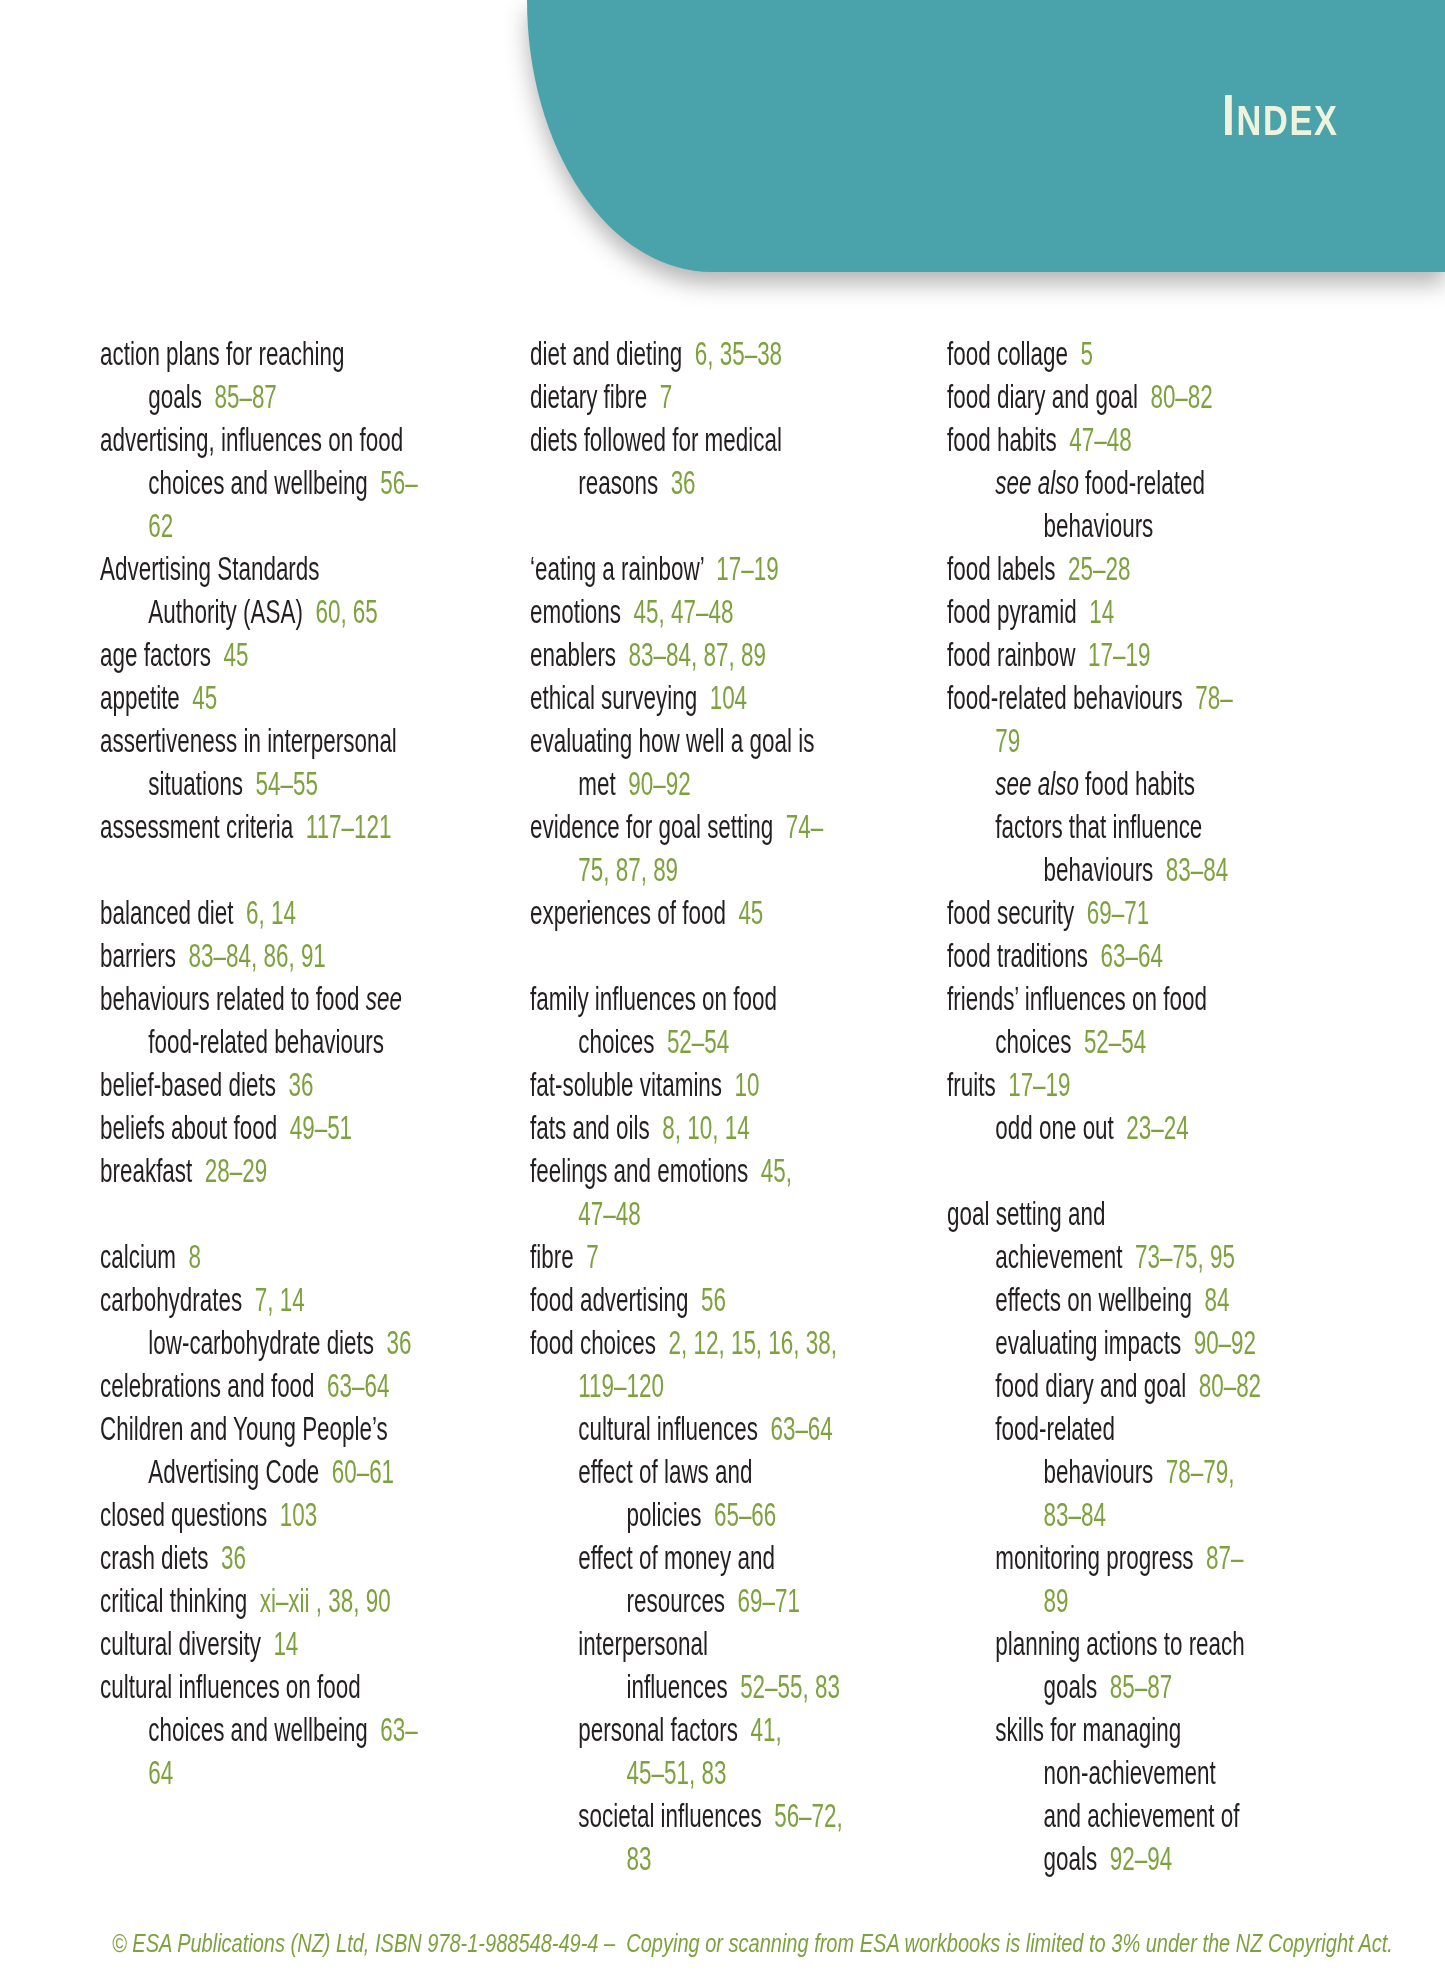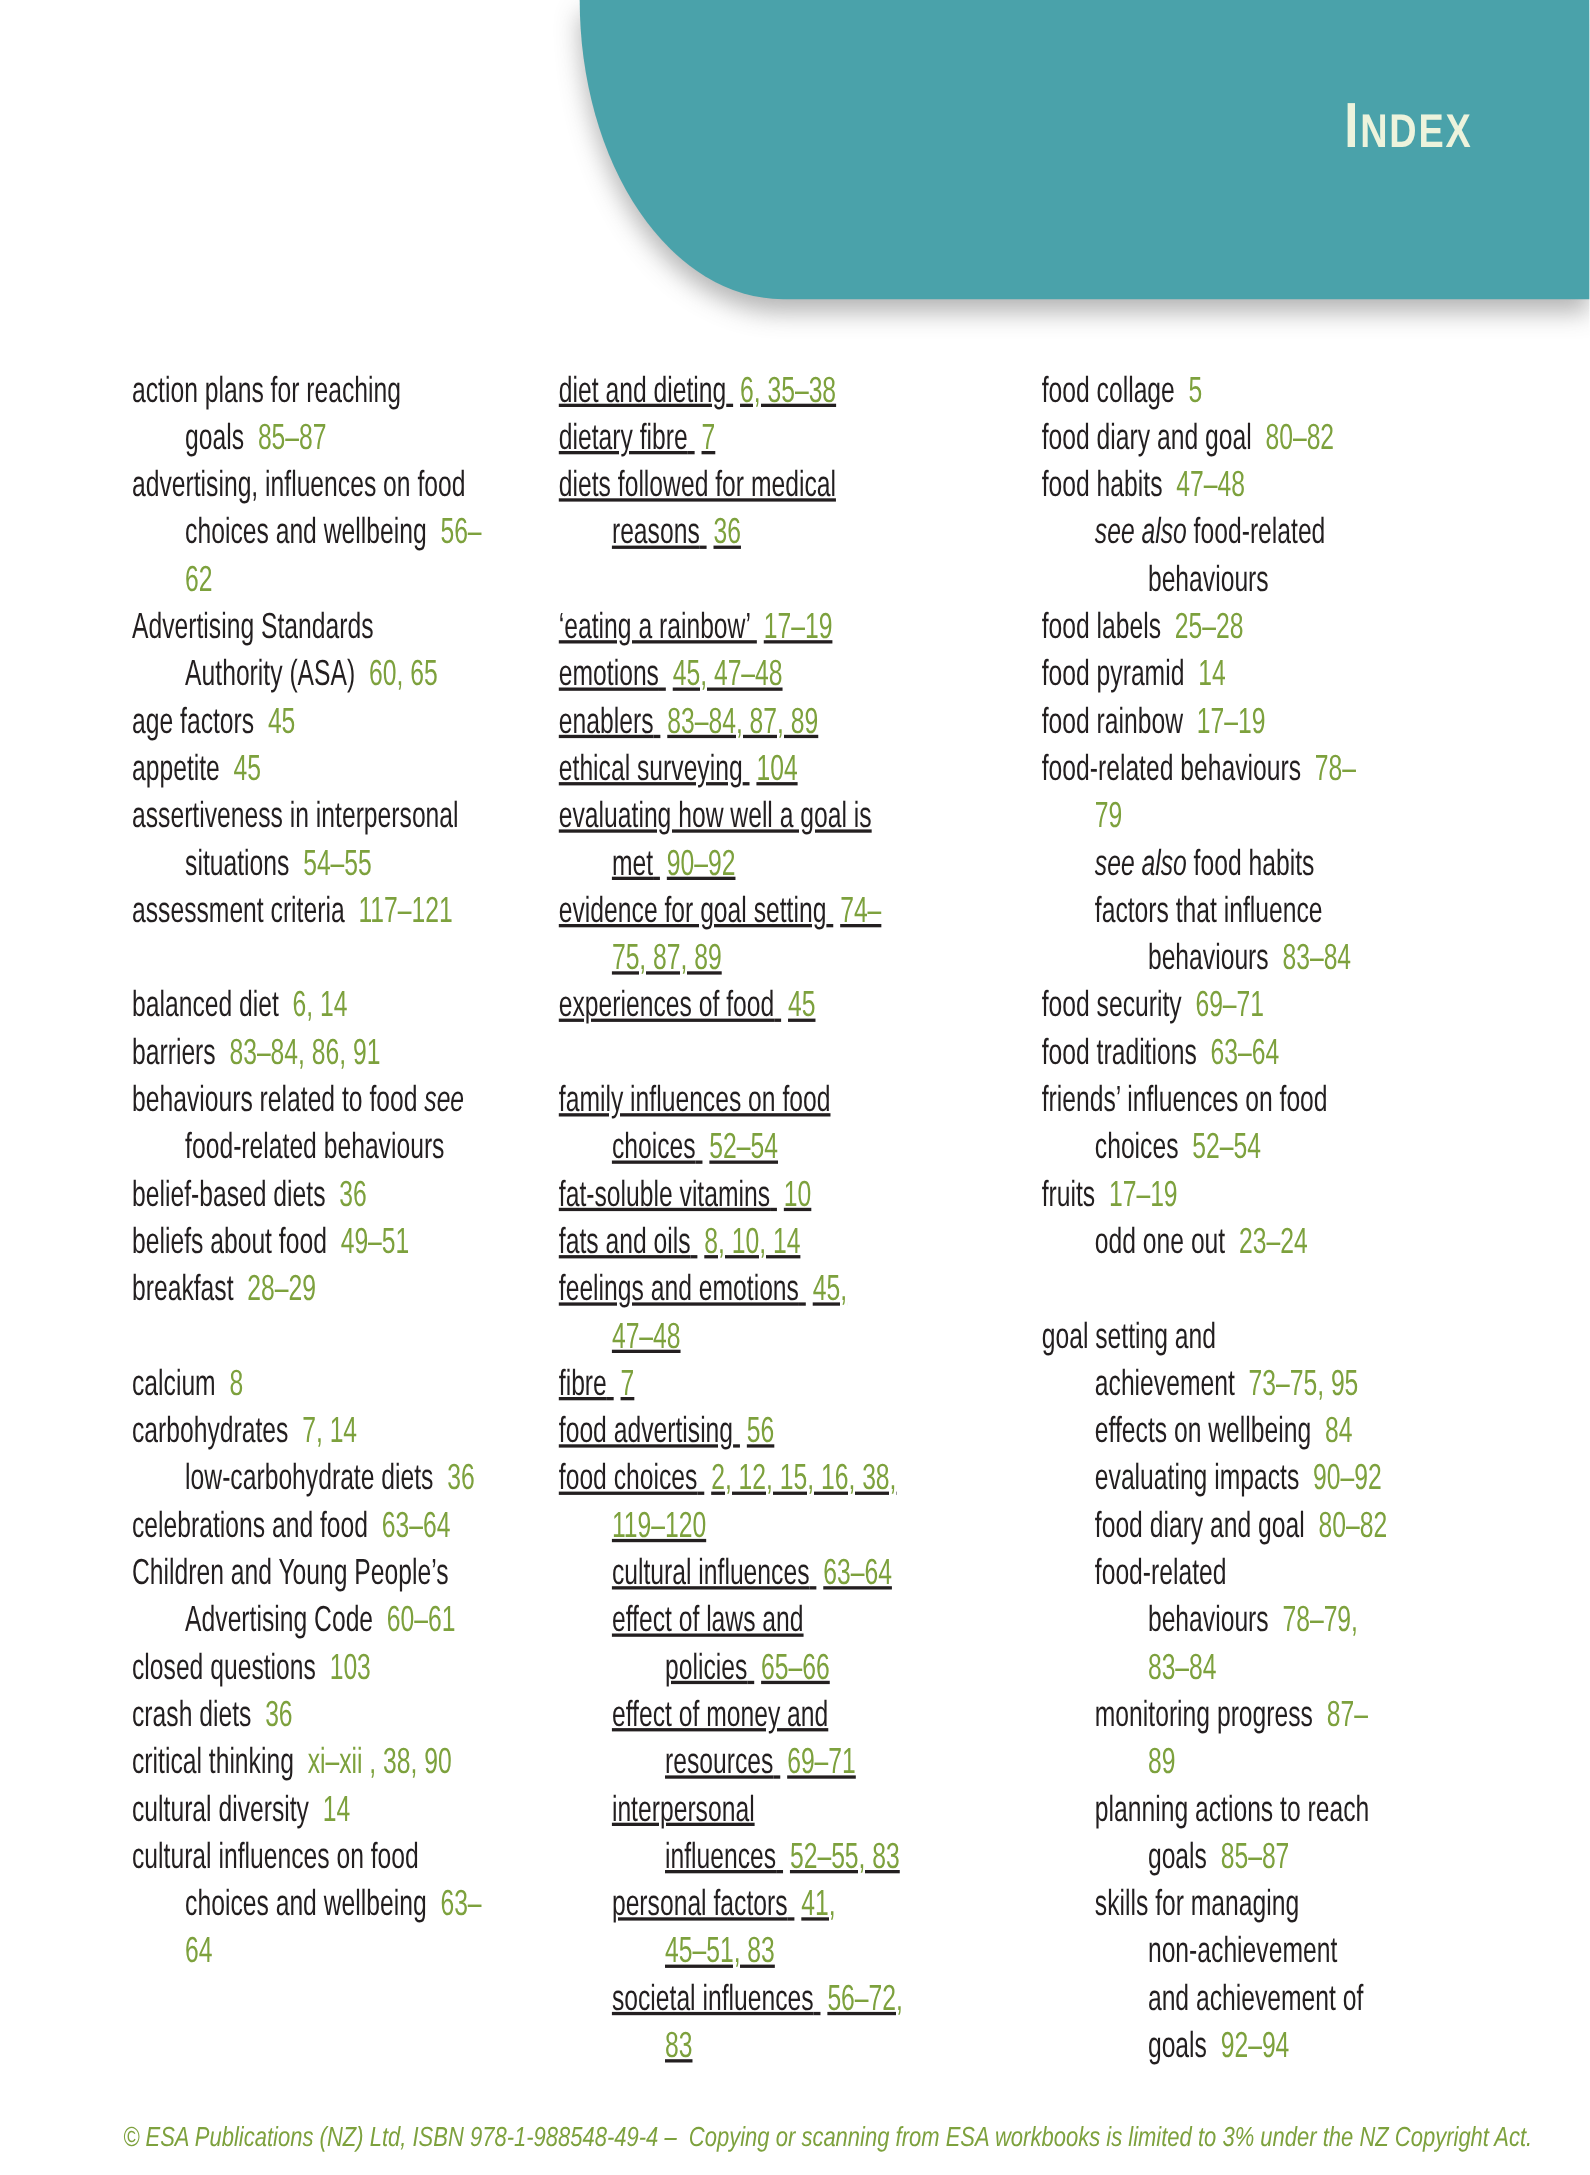--- a/index.html
+++ b/index.html
@@ -31,22 +31,22 @@
     transform-origin: right top;
     white-space: nowrap;
   }
   .header-title .initial { font-size: 58px; line-height: 1; }
   .header-title .rest    { font-size: 43px; line-height: 1; }
   .col {
     position: absolute;
     top: 332px;
     width: 600px;
   }
-  .col-1 { left: 120px; }
-  .col-2 { left: 508px; text-decoration: underline; }
+  .col-1 { left: 100px; }
+  .col-2 { left: 530px; }
   .col-3 { left: 947px; }
   .line {
     height: 43px;
     line-height: 43px;
     font-size: 33px;
     white-space: nowrap;
     transform: scaleX(0.68);
     transform-origin: left top;
   }
   .indent-0 { padding-left: 0; }

